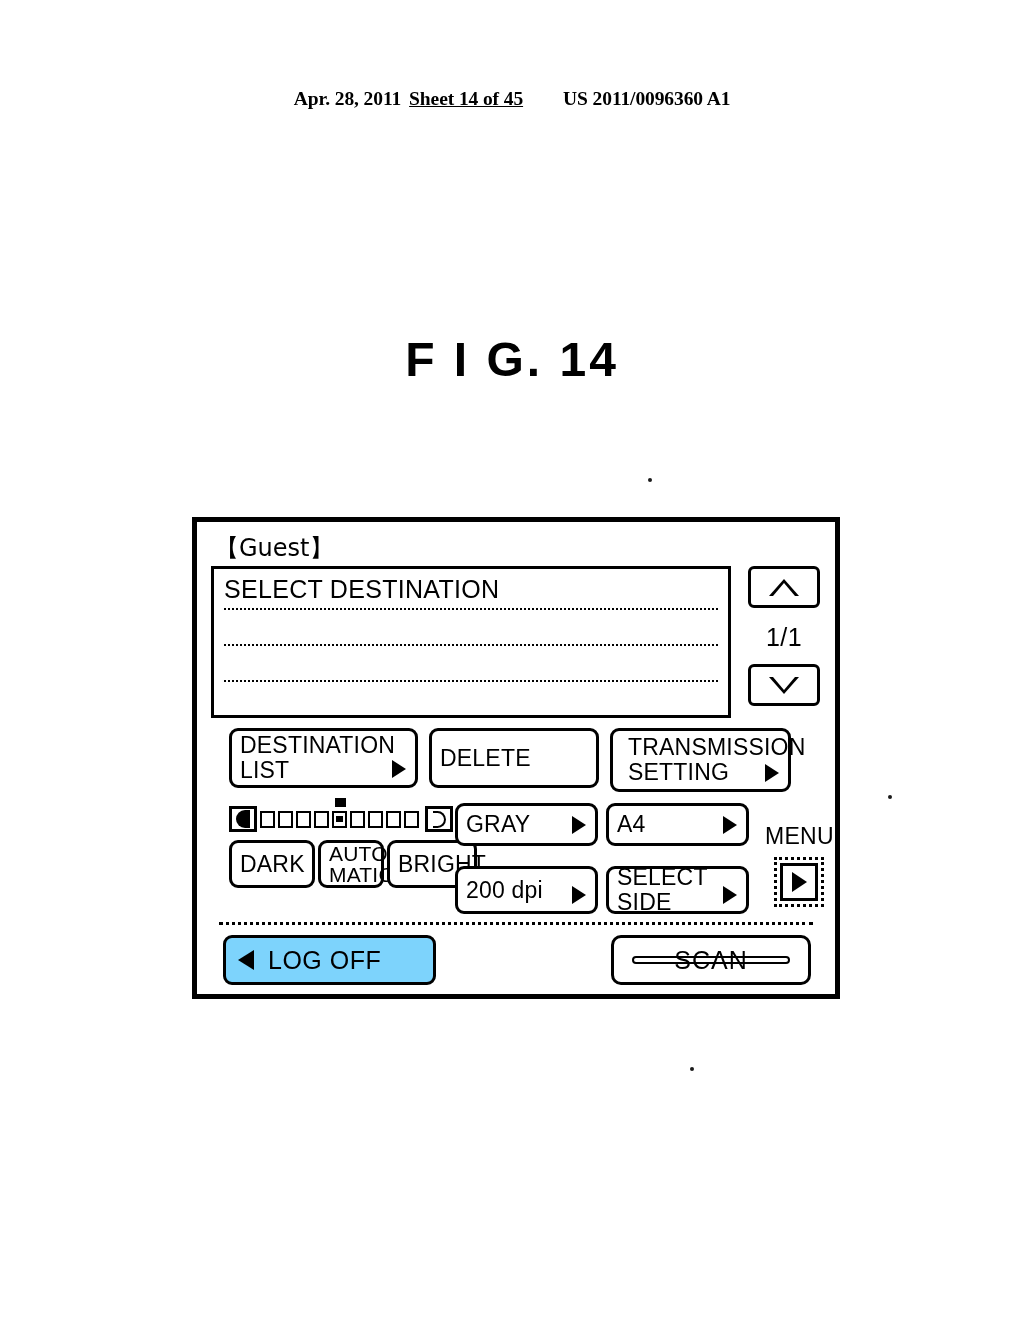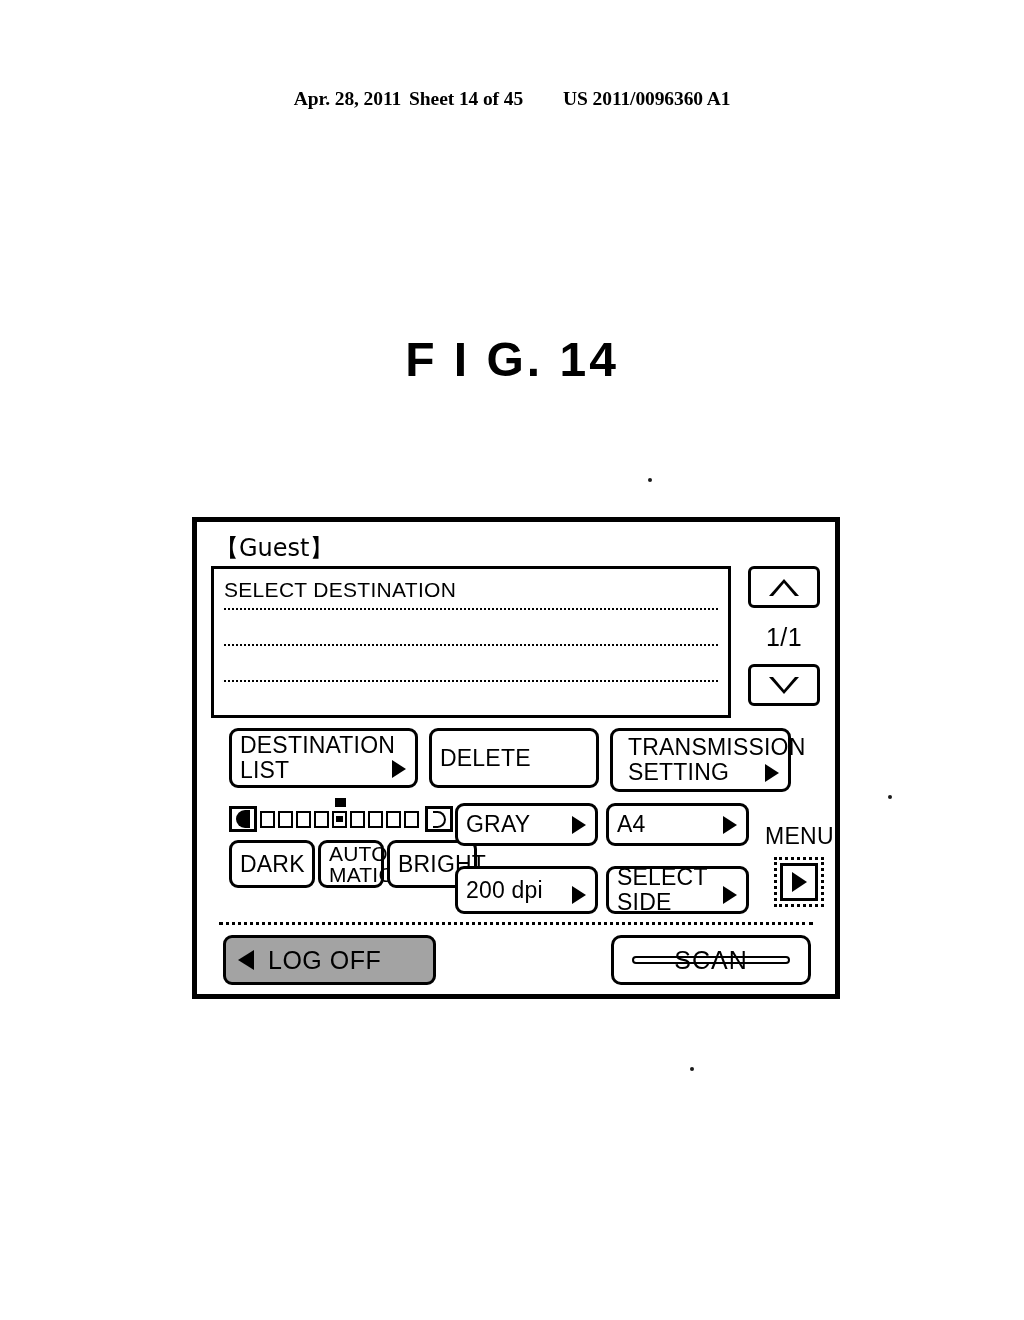--- a/index.html
+++ b/index.html
@@ -26,21 +26,21 @@
     justify-content: center;
     align-items: baseline;
     font-family: "Liberation Serif", serif;
     font-weight: bold;
     font-size: 19.5px;
     letter-spacing: -0.1px;
     white-space: nowrap;
   }
   .patent-header .ph-pub { margin-right: 40px; }
   .patent-header .ph-date { margin-right: 8px; }
-  .patent-header .ph-sheet { margin-right: 40px; }
+  .patent-header .ph-sheet { margin-right: 40px; text-decoration: underline; }
   .patent-header .ph-num { }
 
   
   .fig-title {
     position: absolute;
     top: 332px;
     left: 0;
     width: 1024px;
     text-align: center;
     font-family: "Liberation Sans", sans-serif;
@@ -94,21 +94,21 @@
   .dest-list {
     width: 521px;
     height: 152px;
     border: 3px solid #000;
     box-sizing: border-box;
     padding: 4px 10px 0 10px;
     position: relative;
     background: #fff;
   }
   .dest-title {
-    font-size: 21px;
+    font-size: 25px;
     line-height: 33px;
     letter-spacing: 0.3px;
     white-space: nowrap;
   }
   .dest-rule {
     border-bottom: 2px dotted #000;
     height: 36px;
     box-sizing: border-box;
   }
   .dest-rule.first { height: 4px; }
@@ -362,21 +362,21 @@
     padding: 0 10px 0 12px;
   }
   .btn-logoff {
     width: 213px;
     height: 50px;
     border: 3px solid #000;
     border-radius: 9px;
     box-sizing: border-box;
     display: flex;
     align-items: center;
-    background: #a3a3a3;
+    background: #7dd3fc;
     padding-left: 12px;
   }
   .tri-left {
     width: 0; height: 0;
     border-top: 10px solid transparent;
     border-bottom: 10px solid transparent;
     border-right: 16px solid #000;
     margin-right: 14px;
   }
   .btn-logoff .lbl { font-size: 25px; letter-spacing: 0.5px; }

